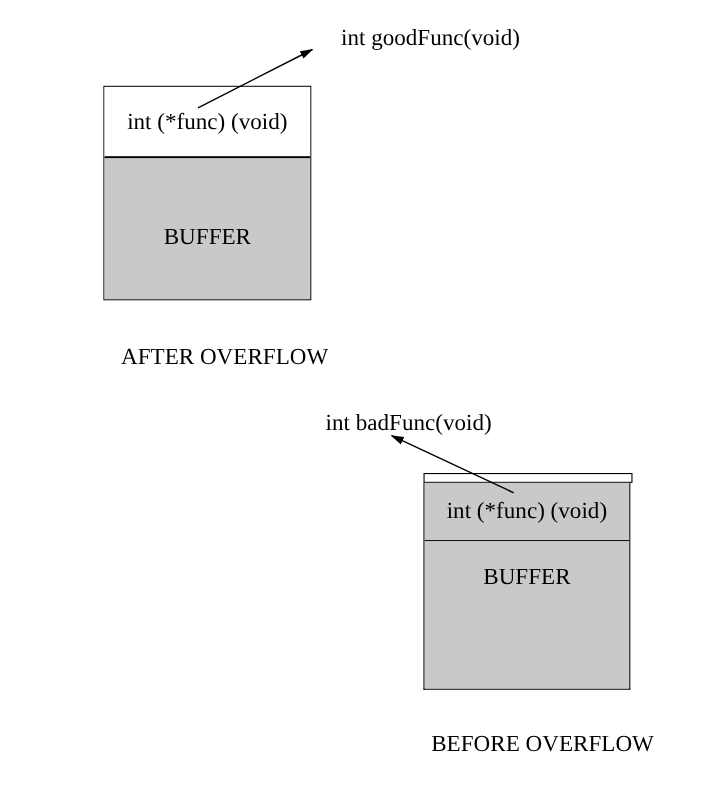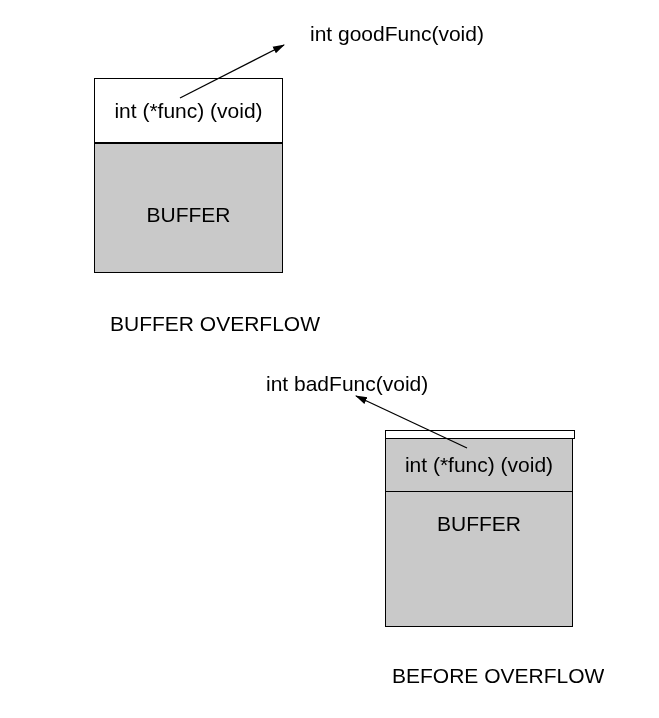--- a/index.html
+++ b/index.html
@@ -5,21 +5,21 @@
   html, body {
     margin: 0;
     padding: 0;
     background: #ffffff;
   }
   .canvas {
     position: relative;
     width: 604px;
     height: 718px;
     background: var(--background, #ffffff);
-    font-family: Liberation Sans, sans-serif;
+    font-family: Liberation Serif, serif;
     color: var(--text, #000000);
     overflow: hidden;
   }
   .label {
     position: absolute;
     font-size: 21px;
     line-height: 24px;
     white-space: nowrap;
   }
   
@@ -95,21 +95,21 @@
   .after-box .buffer-cell {
     flex: 1;
     background: var(--buffer-fill, #c9c9c9);
     display: flex;
     align-items: flex-start;
     justify-content: center;
     padding-top: 20px;
     box-sizing: border-box;
     font-size: 21px;
   }
-  .badfunc-label { left: 266px; top: 372px; }
+  .badfunc-label { left: 296px; top: 372px; }
   .after-caption { left: 392px; top: 664px; }
 
   
   .arrows {
     position: absolute;
     left: 0;
     top: 0;
     width: 659px;
     height: 718px;
     z-index: 10;
@@ -128,21 +128,21 @@
 
 <div class="canvas">
 
   <div class="label goodfunc-label">int goodFunc(void)</div>
 
   <div class="before-box">
     <div class="pointer-cell">int (*func) (void)</div>
     <div class="buffer-cell">BUFFER</div>
   </div>
 
-  <div class="label before-caption">BUFFER OVERFLOW</div>
+  <div class="label before-caption">AFTER OVERFLOW</div>
 
   <div class="label badfunc-label">int badFunc(void)</div>
 
   <div class="after-strip"></div>
 
   <div class="after-box">
     <div class="pointer-cell">int (*func) (void)</div>
     <div class="buffer-cell">BUFFER</div>
   </div>
 

